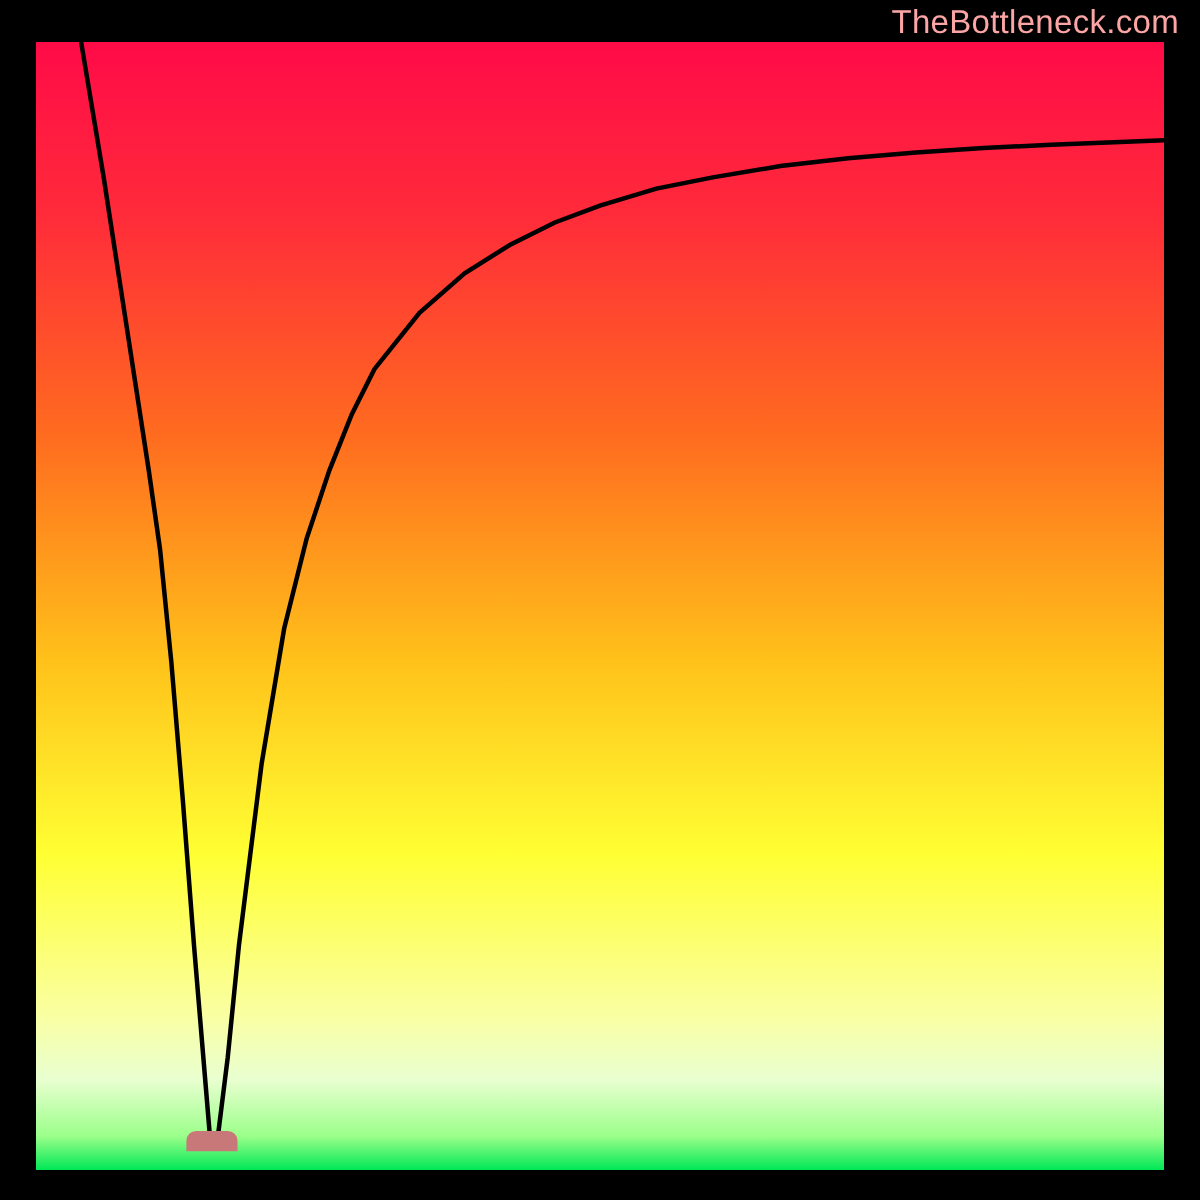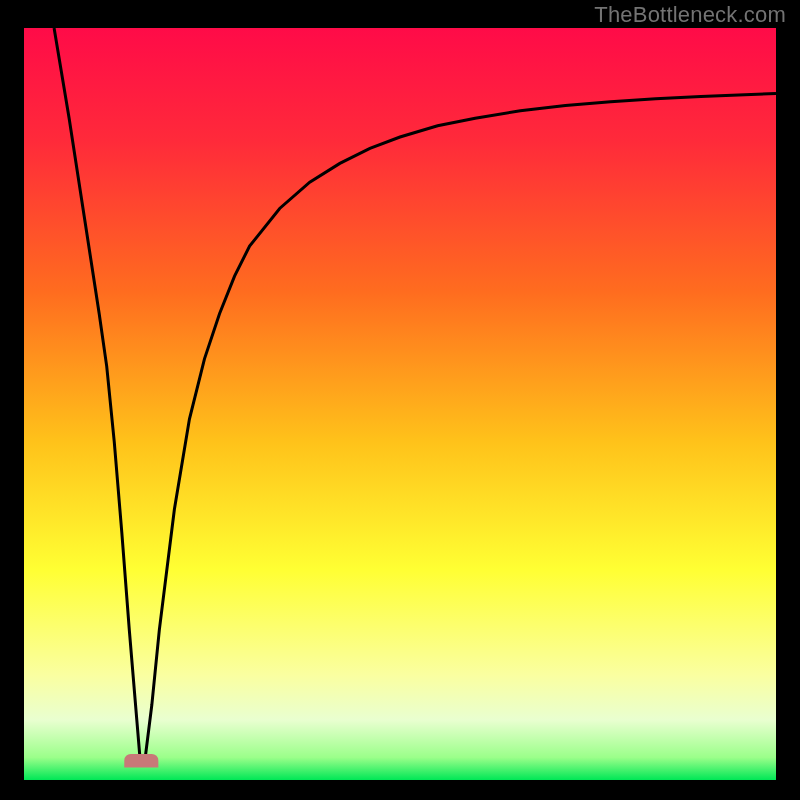--- a/index.html
+++ b/index.html
@@ -16,21 +16,21 @@
     left: 0;
     top: 0;
     width: 800px;
     height: 800px;
     background: #000;
   }
   .watermark {
     position: absolute;
     top: 2px;
     right: 14px;
-    color: #737373;
+    color: #fca5a5;
     font-size: 22px;
     font-weight: 500;
     letter-spacing: 0.2px;
   }
   .plot-wrap {
     position: absolute;
     left: 24px;
     top: 28px;
     width: 752px;
     height: 752px;

